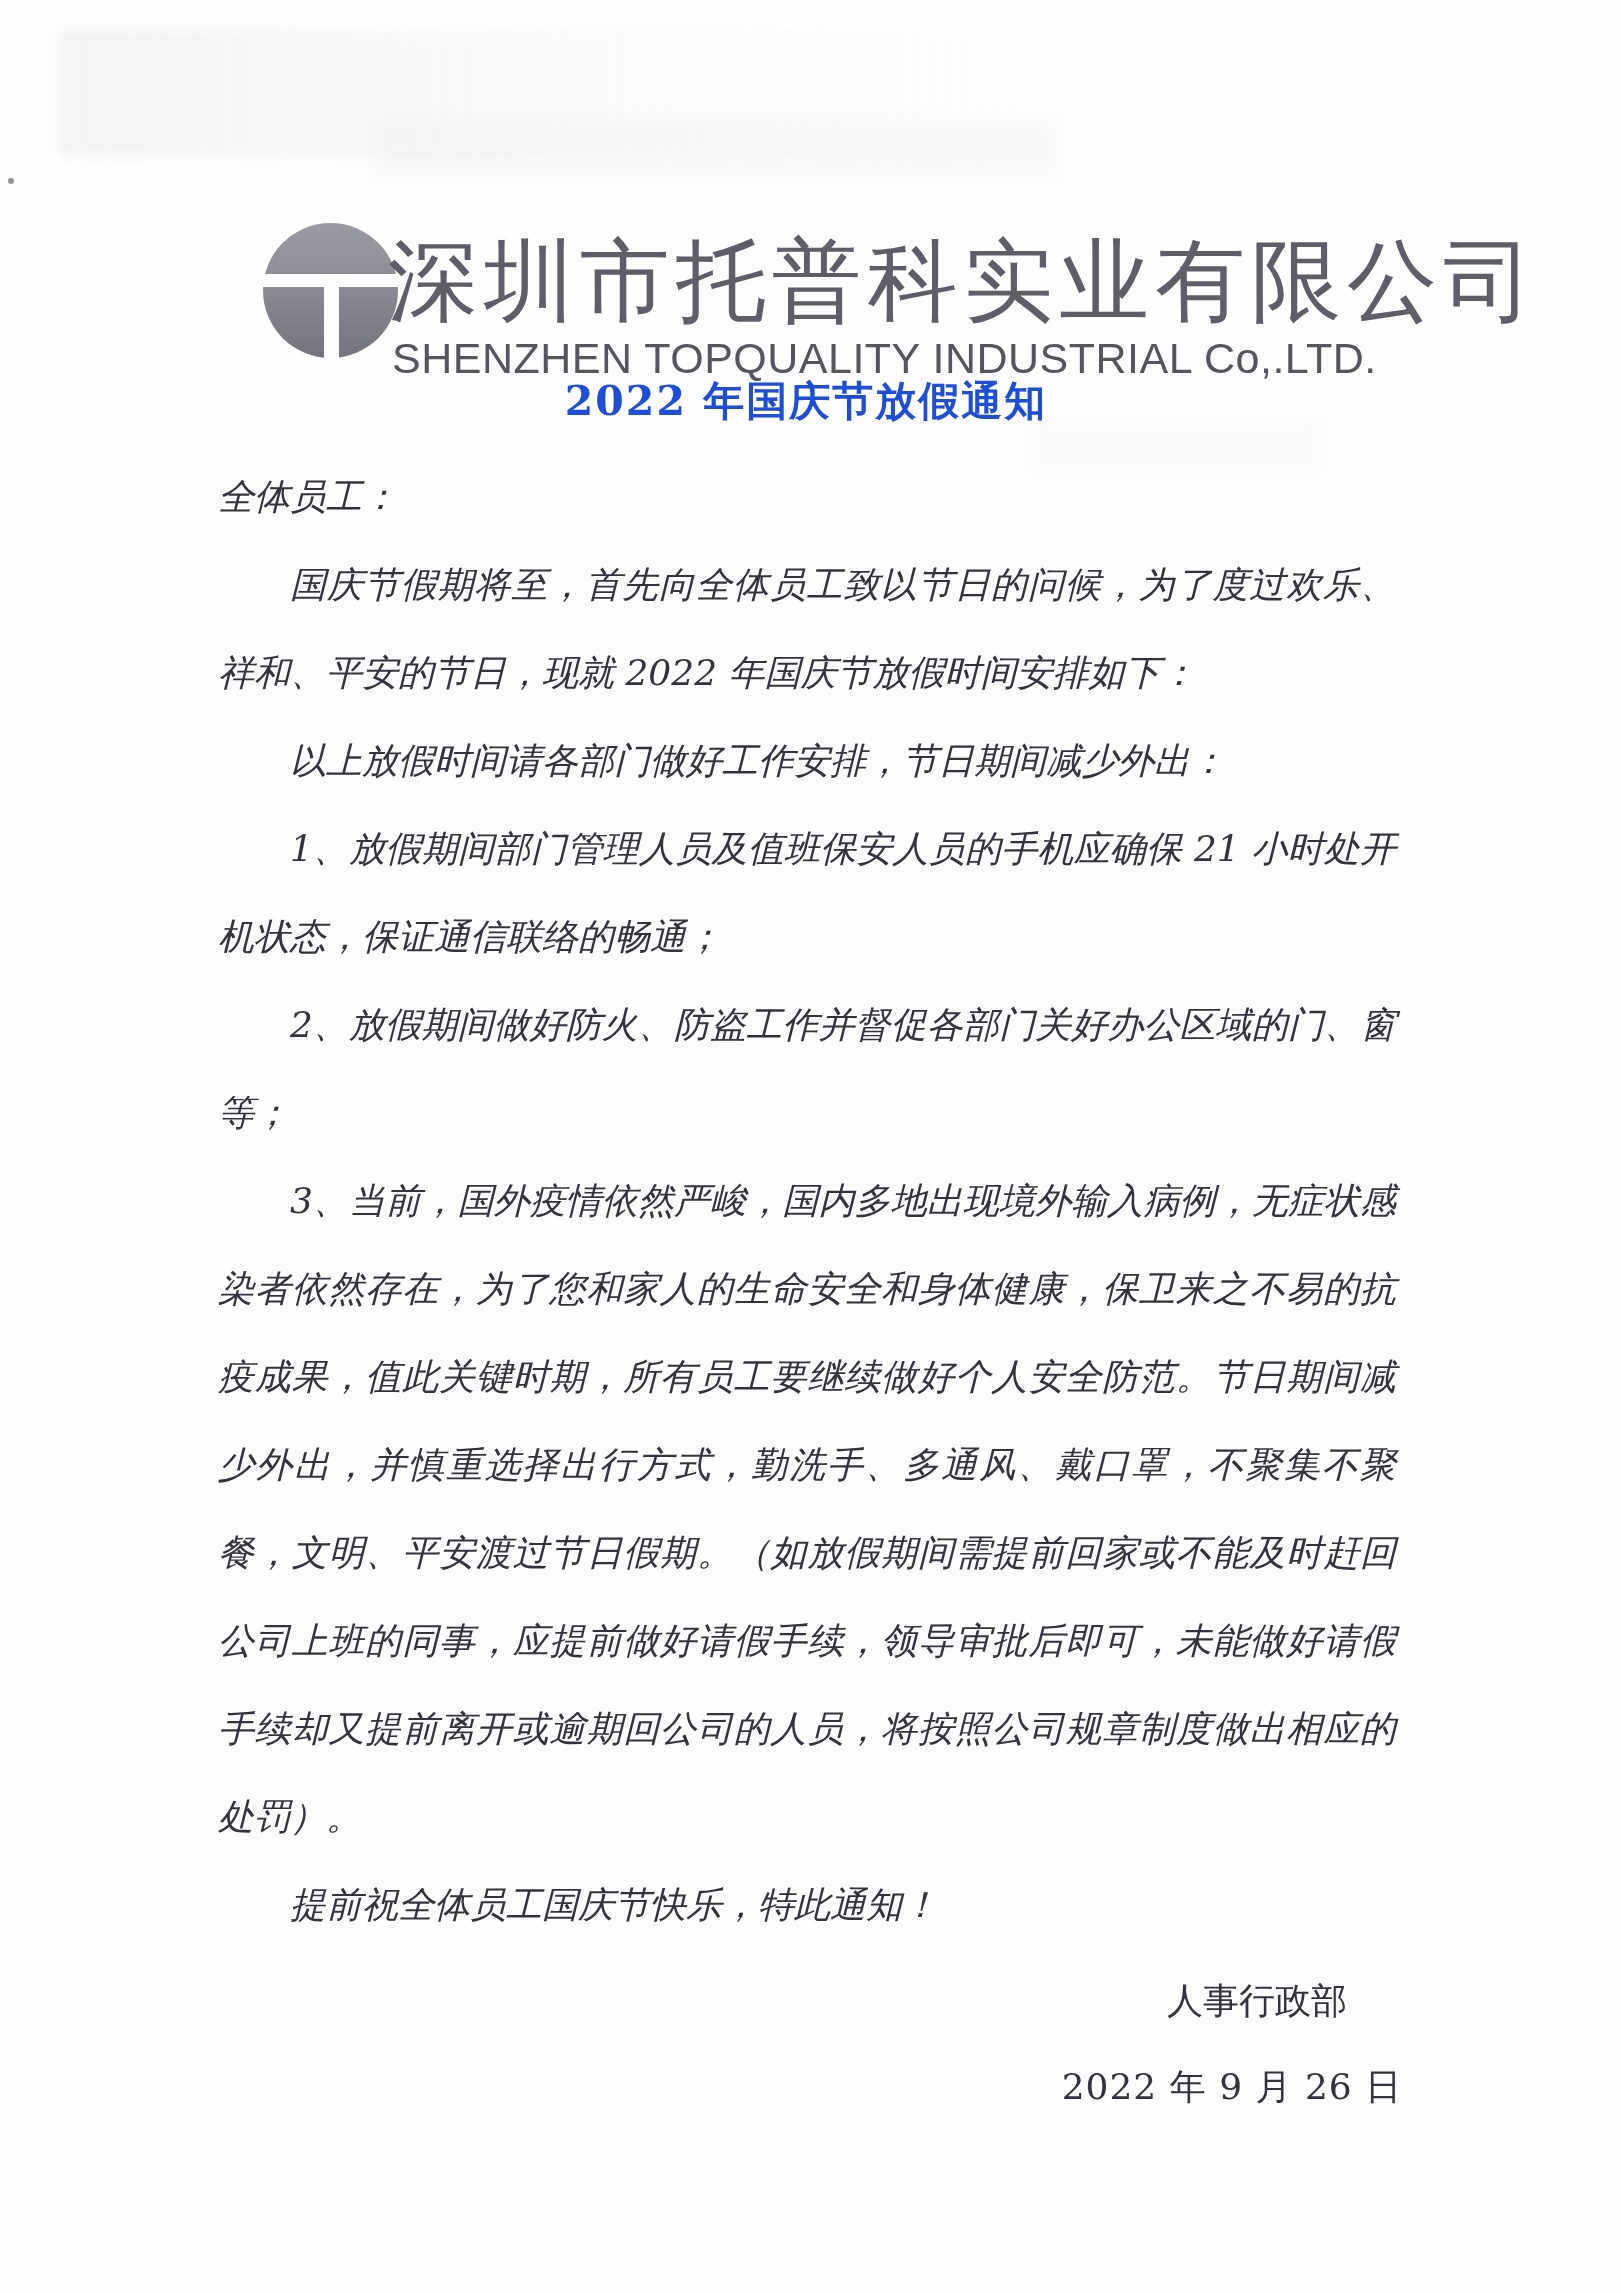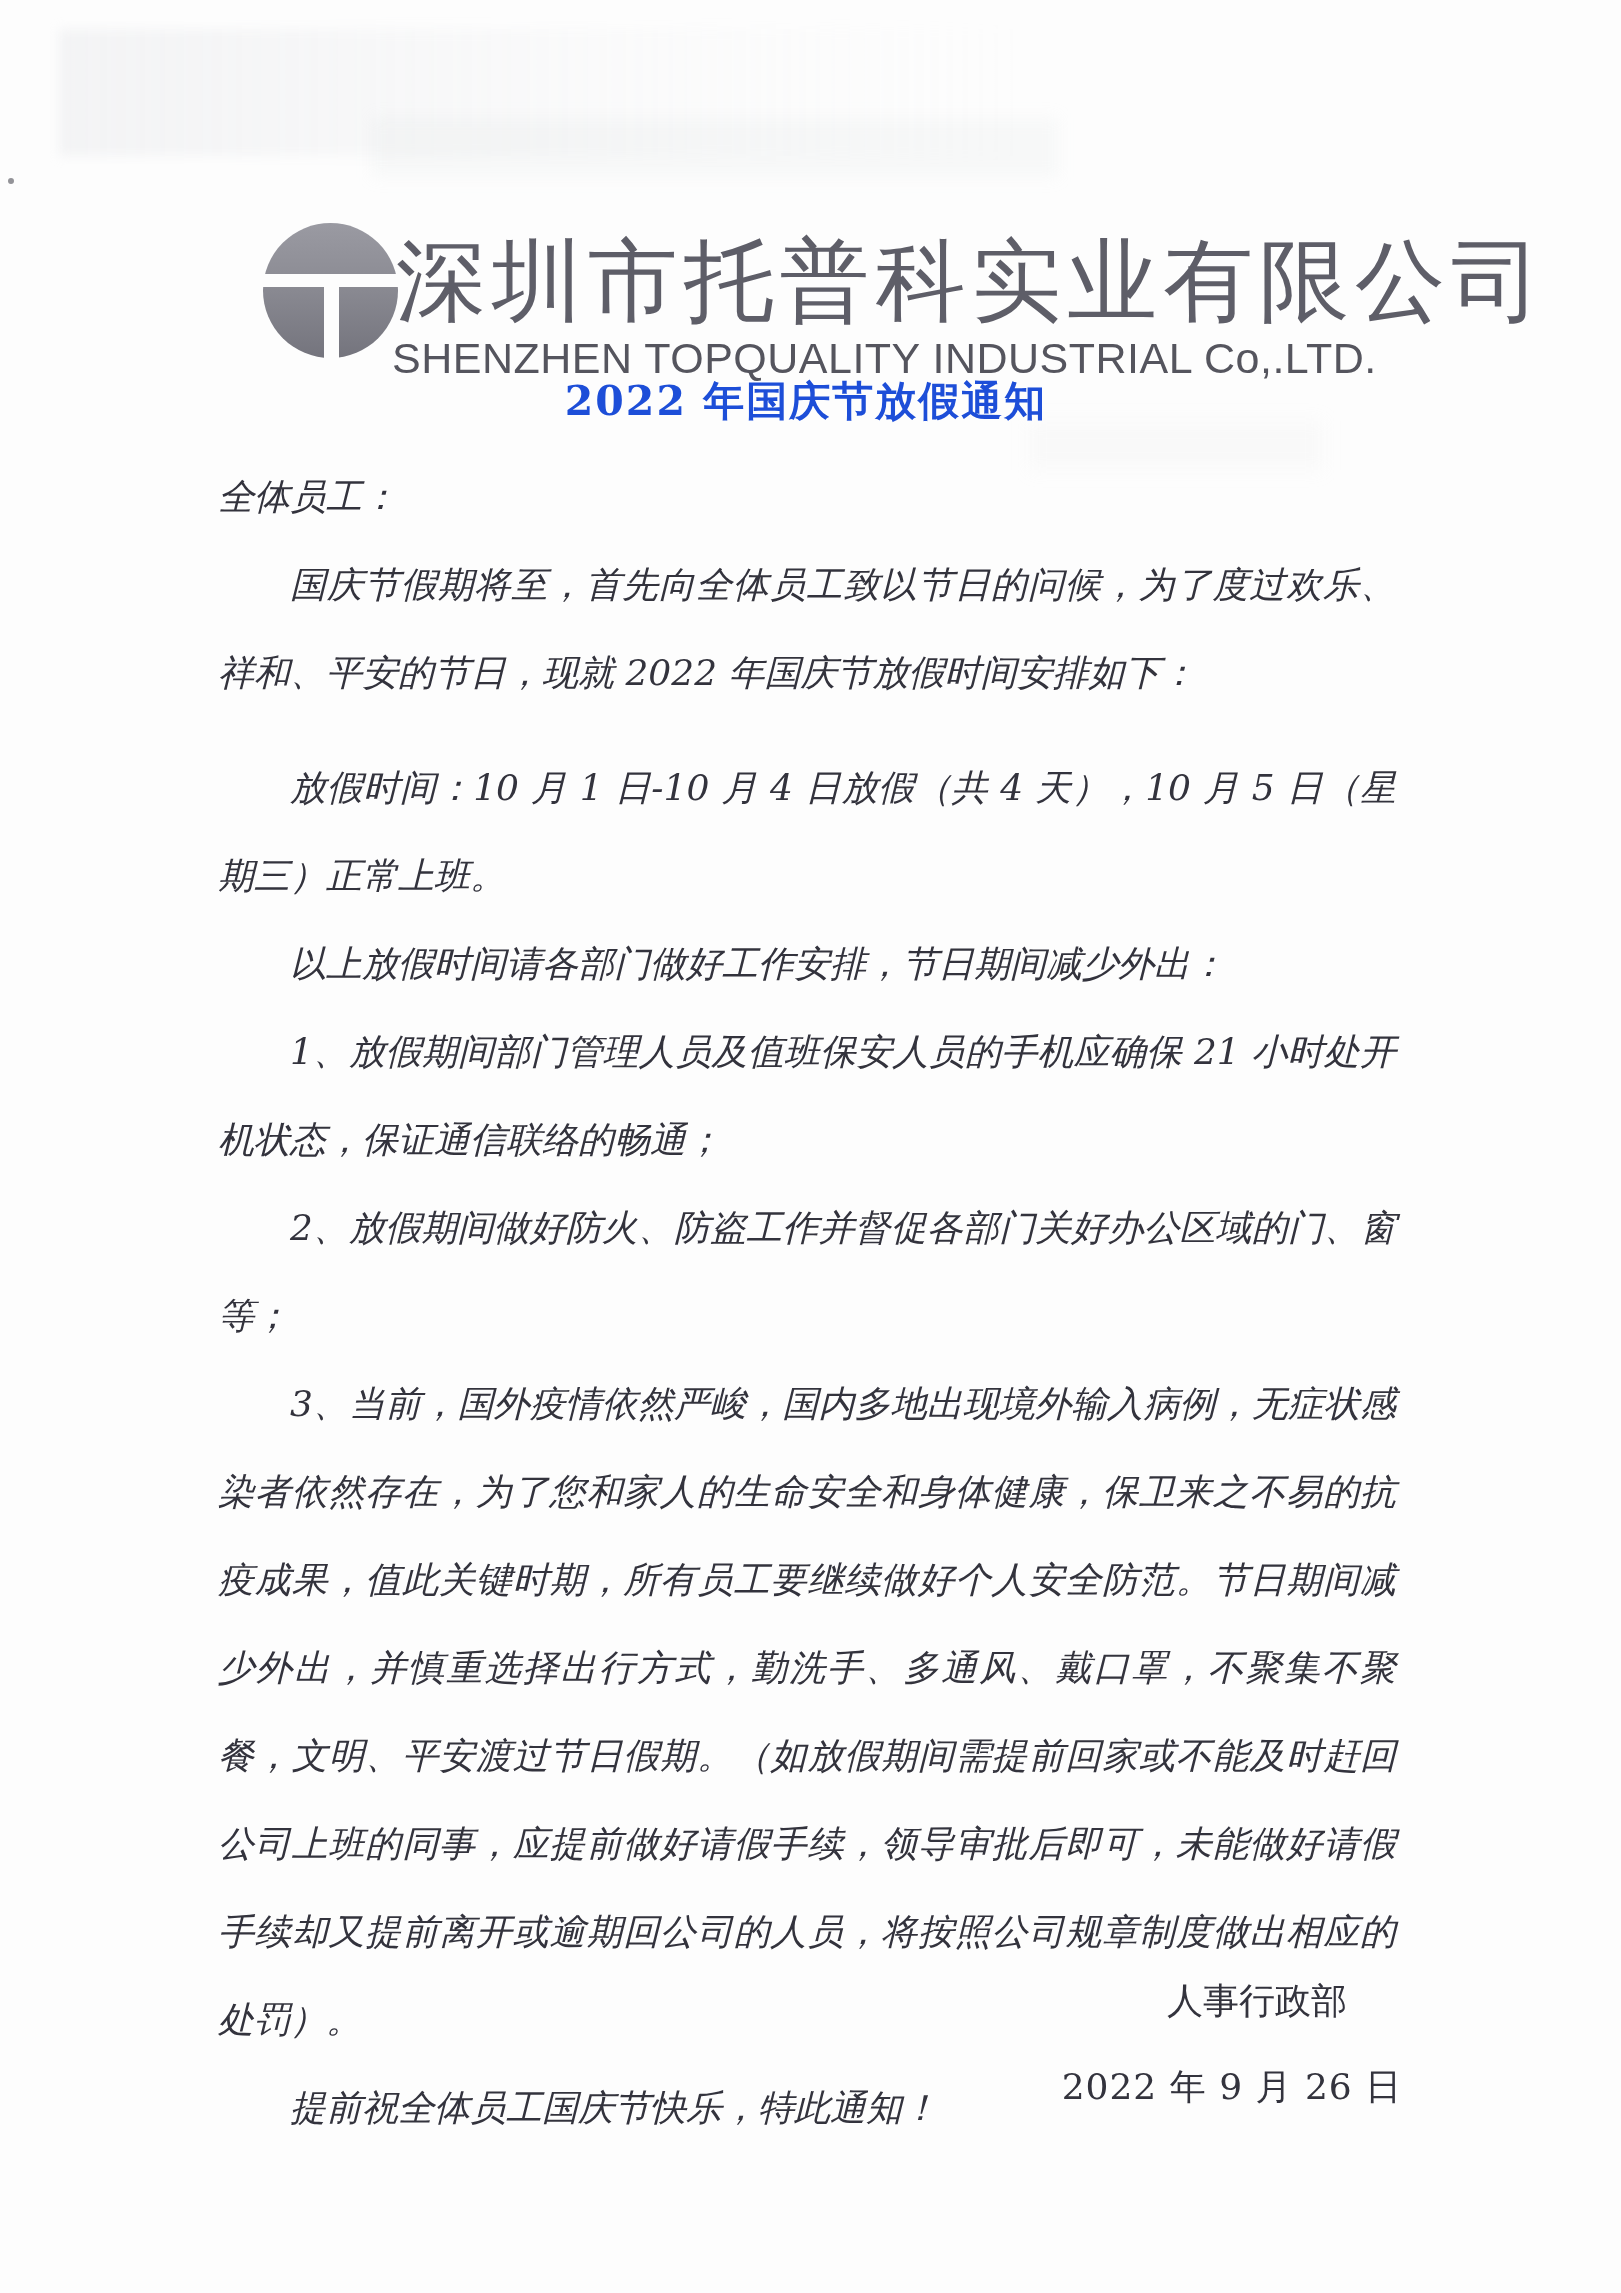--- a/index.html
+++ b/index.html
@@ -36,21 +36,21 @@
   }
   .logo .t-bar-h {
     position: absolute; left: -3.9px; right: -3.9px; top: 51px; height: 12.7px;
     background: #fdfdfd;
   }
   .logo .t-bar-v {
     position: absolute; left: 61px; top: 51px; width: 14.7px; bottom: -3.9px;
     background: #fdfdfd;
   }
   .company-zh {
-    position: absolute; left: 396px; top: 227px; width: 1000px;
+    position: absolute; left: 388px; top: 227px; width: 1000px;
     font-size: 90px; line-height: 108px; color: #5e5e68;
     letter-spacing: 5.9px; white-space: nowrap;
   }
   .company-en {
     position: absolute; left: 392px; top: 334px; width: 1000px;
     font-family: "Liberation Sans", "DejaVu Sans", sans-serif;
     font-size: 43px; color: #55555e; letter-spacing: 0.5px; white-space: nowrap;
   }
   .doc-title {
     position: absolute; left: 218px; top: 374px; width: 1176px;
@@ -92,21 +92,20 @@
     <div class="t-bar-v"></div>
   </div>
   <div class="company-zh">深圳市托普科实业有限公司</div>
   <div class="company-en">SHENZHEN TOPQUALITY INDUSTRIAL Co,.LTD.</div>
 
   <div class="doc-title">2022 年国庆节放假通知</div>
 
   <div class="doc-body">
     <p class="salutation">全体员工：</p>
     <p>国庆节假期将至，首先向全体员工致以节日的问候，为了度过欢乐、祥和、平安的节日，现就 2022 年国庆节放假时间安排如下：</p>
-    <p class="para-gap">放假时间：10 月 1 日-10 月 4 日放假（共 4 天），10 月 5 日（星期三）正常上班。</p>
     <p>以上放假时间请各部门做好工作安排，节日期间减少外出：</p>
     <p>1、放假期间部门管理人员及值班保安人员的手机应确保 21 小时处开机状态，保证通信联络的畅通；</p>
     <p>2、放假期间做好防火、防盗工作并督促各部门关好办公区域的门、窗等；</p>
     <p>3、当前，国外疫情依然严峻，国内多地出现境外输入病例，无症状感染者依然存在，为了您和家人的生命安全和身体健康，保卫来之不易的抗疫成果，值此关键时期，所有员工要继续做好个人安全防范。节日期间减少外出，并慎重选择出行方式，勤洗手、多通风、戴口罩，不聚集不聚餐，文明、平安渡过节日假期。（如放假期间需提前回家或不能及时赶回公司上班的同事，应提前做好请假手续，领导审批后即可，未能做好请假手续却又提前离开或逾期回公司的人员，将按照公司规章制度做出相应的处罚）。</p>
     <p>提前祝全体员工国庆节快乐，特此通知！</p>
   </div>
 
   <div class="signature">
     <div class="sig-dept">人事行政部</div>
     <div class="sig-date">2022 年 9 月 26 日</div>

